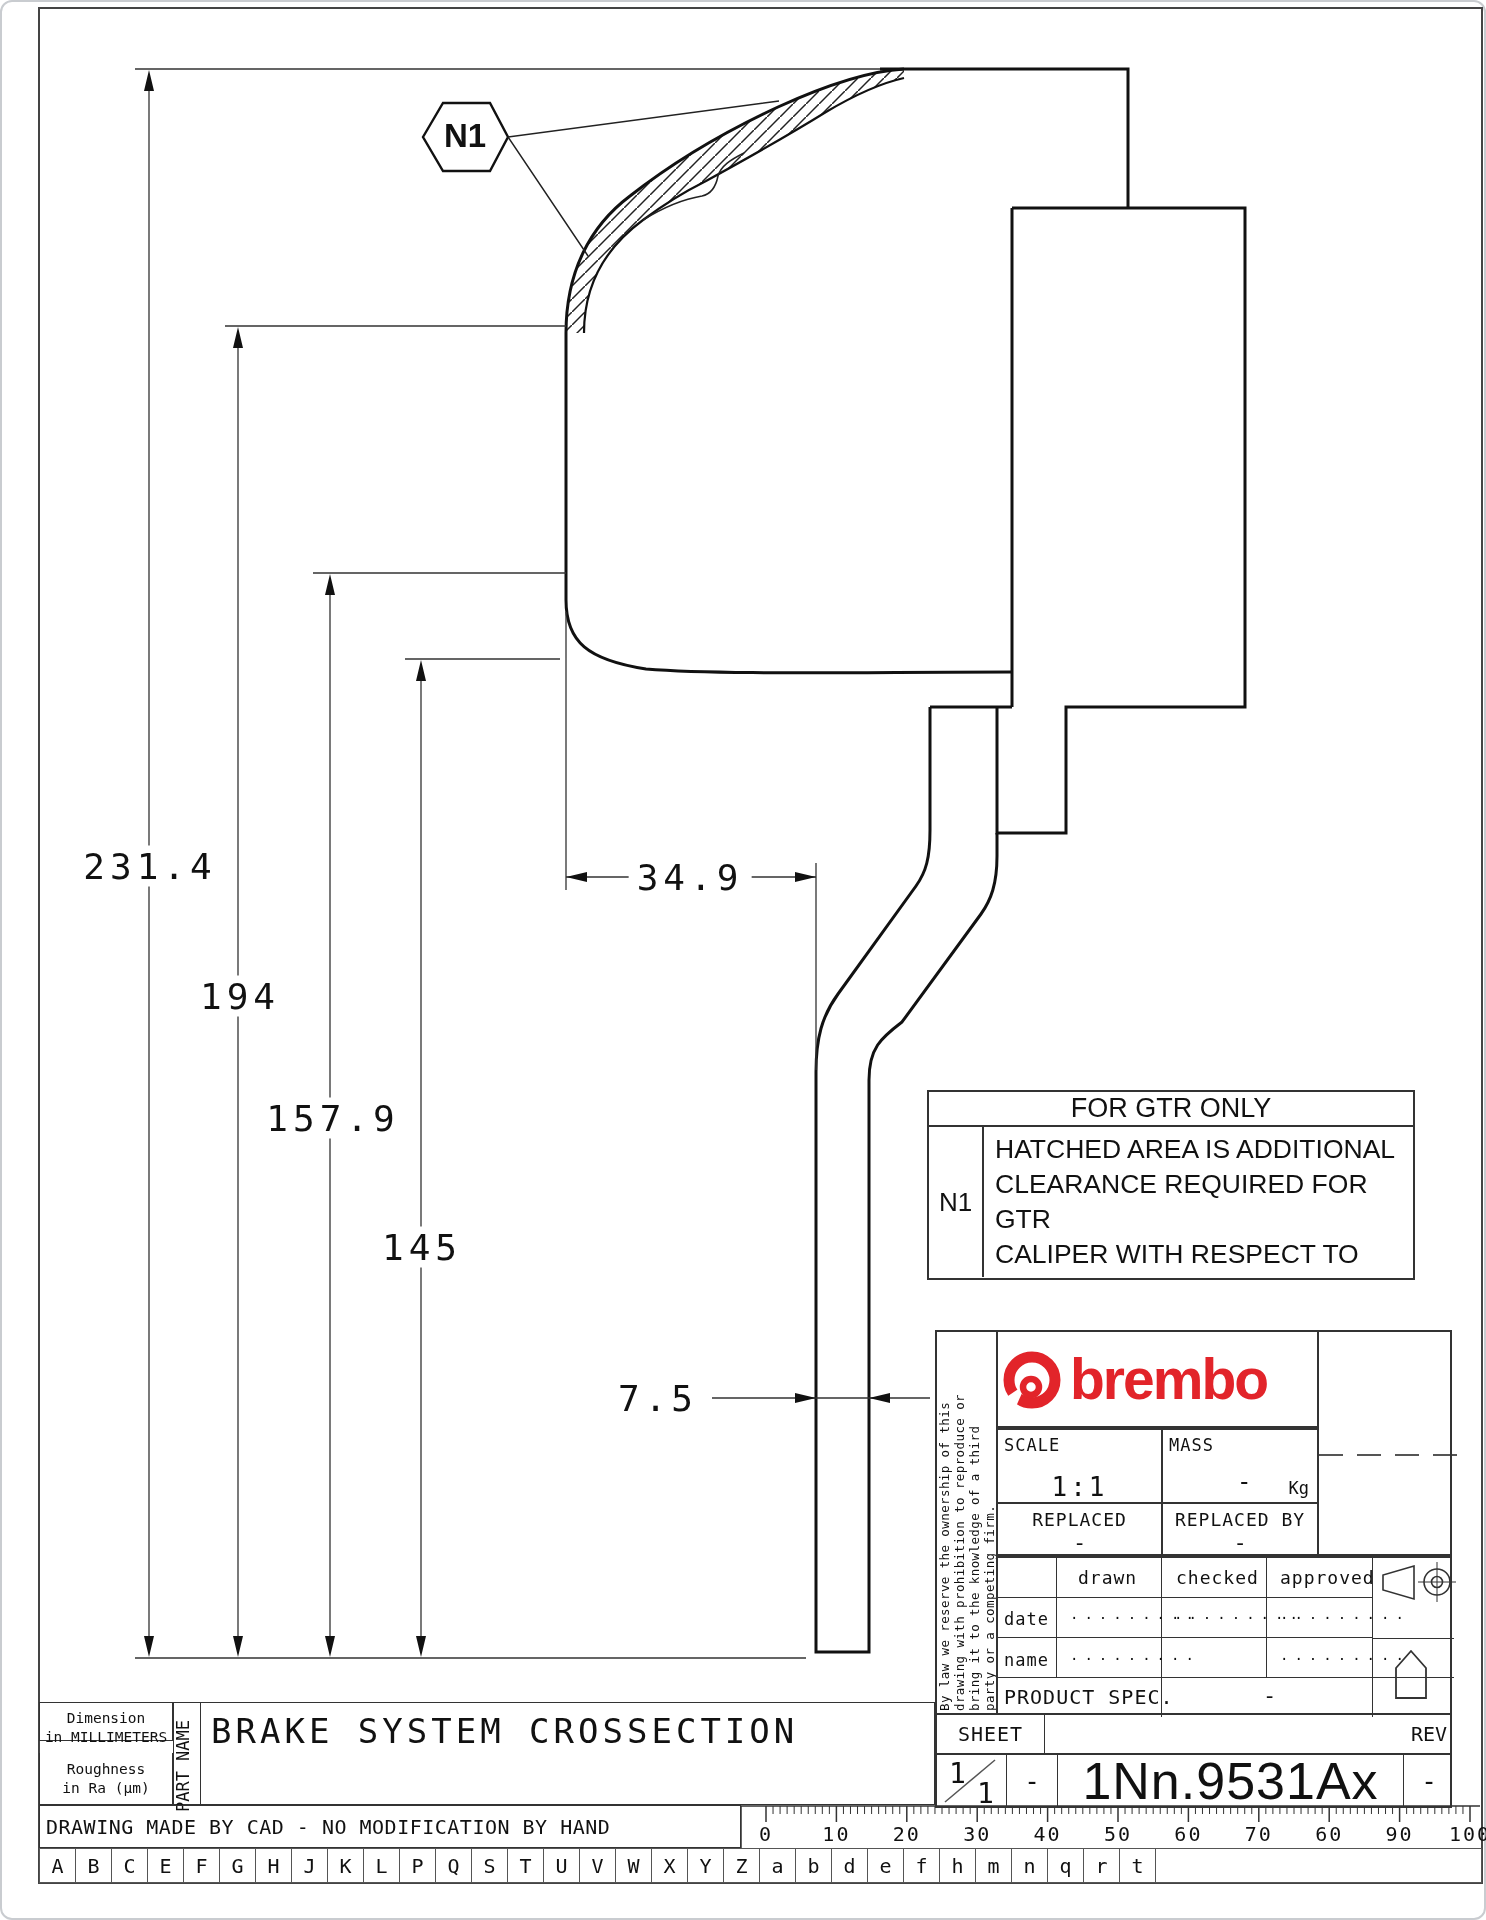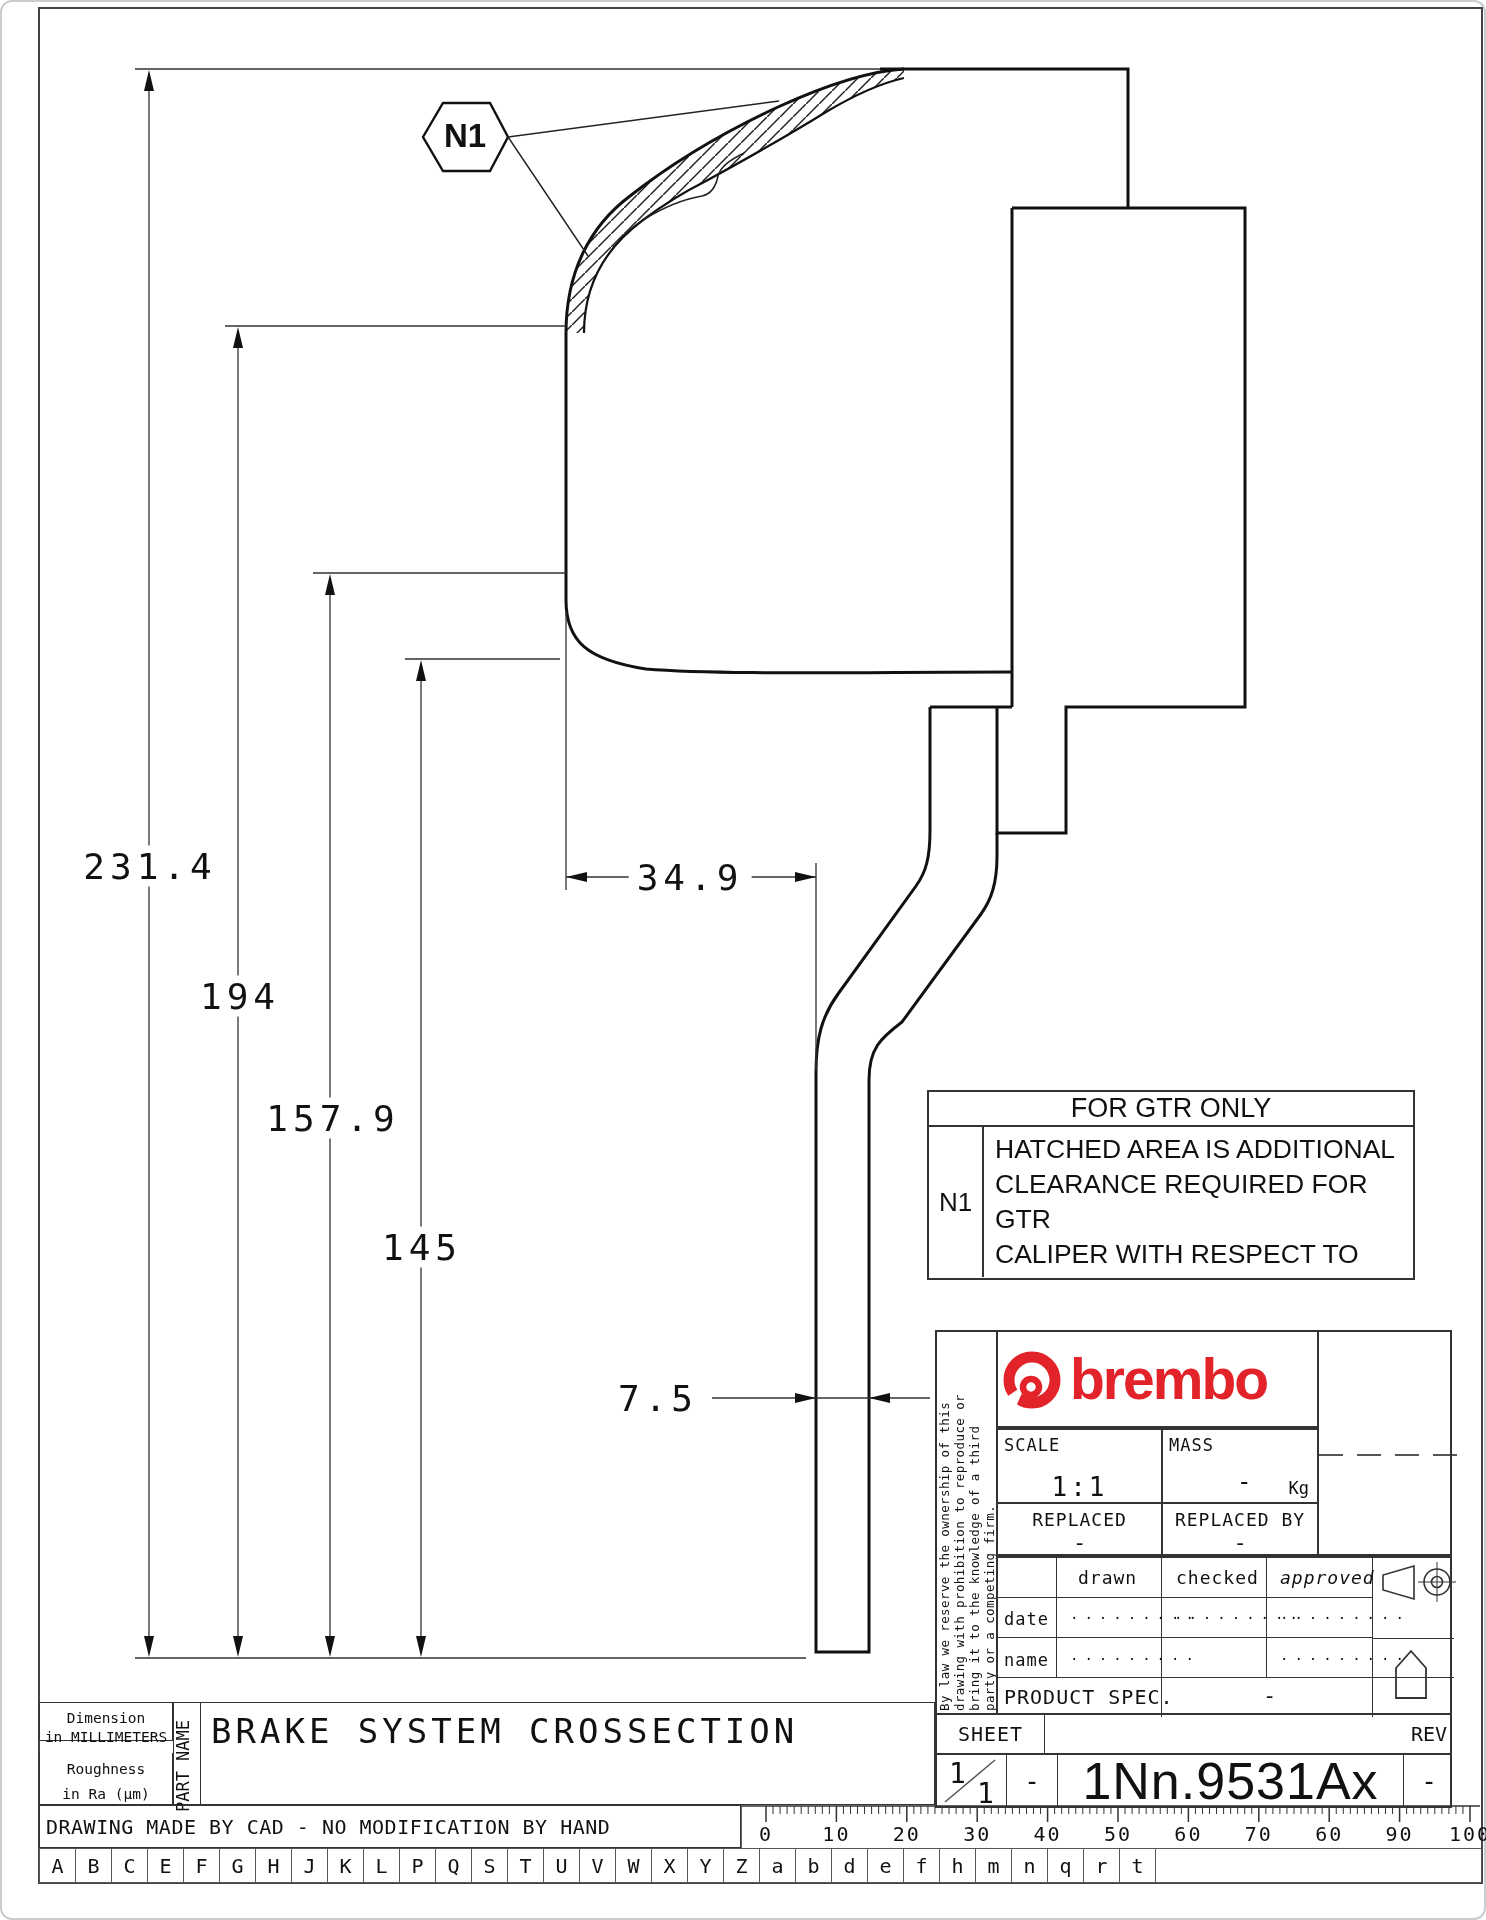--- a/index.html
+++ b/index.html
@@ -258,21 +258,21 @@
     <div class="abs" style="left:374px;top:0;width:0;height:159px;border-left:1.5px solid #333;"></div>
     <div class="abs" style="left:163px;top:119px;width:0;height:40px;border-left:1.5px solid #333;"></div>
 
     <div class="abs" style="left:0;top:39px;width:374px;border-top:1.5px solid #333;"></div>
     <div class="abs" style="left:0;top:79px;width:374px;border-top:1.5px solid #333;"></div>
     <div class="abs" style="left:0;top:119px;width:456px;border-top:1.5px solid #333;"></div>
     <div class="abs" style="left:374px;top:80px;width:82px;border-top:1.5px solid #333;"></div>
 
     <div class="abs tb-txt" style="left:80px;top:9px;">drawn</div>
     <div class="abs tb-txt" style="left:178px;top:9px;">checked</div>
-    <div class="abs tb-txt" style="left:282px;top:9px;font-style:italic;">approved</div>
+    <div class="abs tb-txt" style="left:282px;top:9px;">approved</div>
 
     <div class="abs lbl-sm" style="left:6px;top:51px;">date</div>
     <div class="abs dots" style="left:72px;top:48px;">.........</div>
     <div class="abs dots" style="left:176px;top:48px;">.........</div>
     <div class="abs dots" style="left:282px;top:48px;">.........</div>
 
     <div class="abs lbl-sm" style="left:6px;top:92px;">name</div>
     <div class="abs dots" style="left:72px;top:89px;">.........</div>
     <div class="abs dots" style="left:282px;top:89px;">.........</div>
 
@@ -294,21 +294,21 @@
     <div class="abs center sans" style="left:121px;top:0;width:346px;height:100%;border-right:1.5px solid #333;font-size:52px;letter-spacing:1px;">1Nn.9531Ax</div>
     <div class="abs center" style="left:467px;top:0;width:50px;height:100%;font-size:26px;">-</div>
   </div>
 
   <div class="cell" style="left:39px;top:1702px;width:134px;height:39px;border-width:1.5px;">
     <div class="abs" style="left:50%;top:7px;transform:translateX(-50%);font-size:14.5px;white-space:nowrap;">Dimension</div>
     <div class="abs" style="left:50%;top:26px;transform:translateX(-50%);font-size:14.5px;white-space:nowrap;">in MILLIMETERS</div>
   </div>
   <div class="cell" style="left:39px;top:1753px;width:134px;height:52px;border-width:1.5px;border-top:none;">
     <div class="abs" style="left:50%;top:8px;transform:translateX(-50%);font-size:14.5px;white-space:nowrap;">Roughness</div>
-    <div class="abs" style="left:50%;top:27px;transform:translateX(-50%);font-size:14.5px;white-space:nowrap;margin-top:6px;">in Ra (μm)</div>
+    <div class="abs" style="left:50%;top:27px;transform:translateX(-50%);font-size:14.5px;white-space:nowrap;">in Ra (μm)</div>
   </div>
   <div class="cell" style="left:173px;top:1702px;width:28px;height:103px;border-width:1.5px;">
     <div class="abs" style="left:-38px;top:50px;width:100px;height:26px;transform:rotate(-90deg);font-size:17px;text-align:center;">PART NAME</div>
   </div>
   <div class="cell" style="left:201px;top:1702px;width:734px;height:103px;border-width:1.5px;border-left:none;">
     <div class="abs" style="left:10px;top:8px;font-size:34px;letter-spacing:4px;white-space:nowrap;">BRAKE SYSTEM CROSSECTION</div>
   </div>
 
   <div class="cell" style="left:39px;top:1805px;width:702px;height:43px;border-width:1.5px;">
     <div class="abs" style="left:6px;top:9px;font-size:20px;letter-spacing:0.5px;white-space:nowrap;">DRAWING MADE BY CAD - NO MODIFICATION BY HAND</div>

